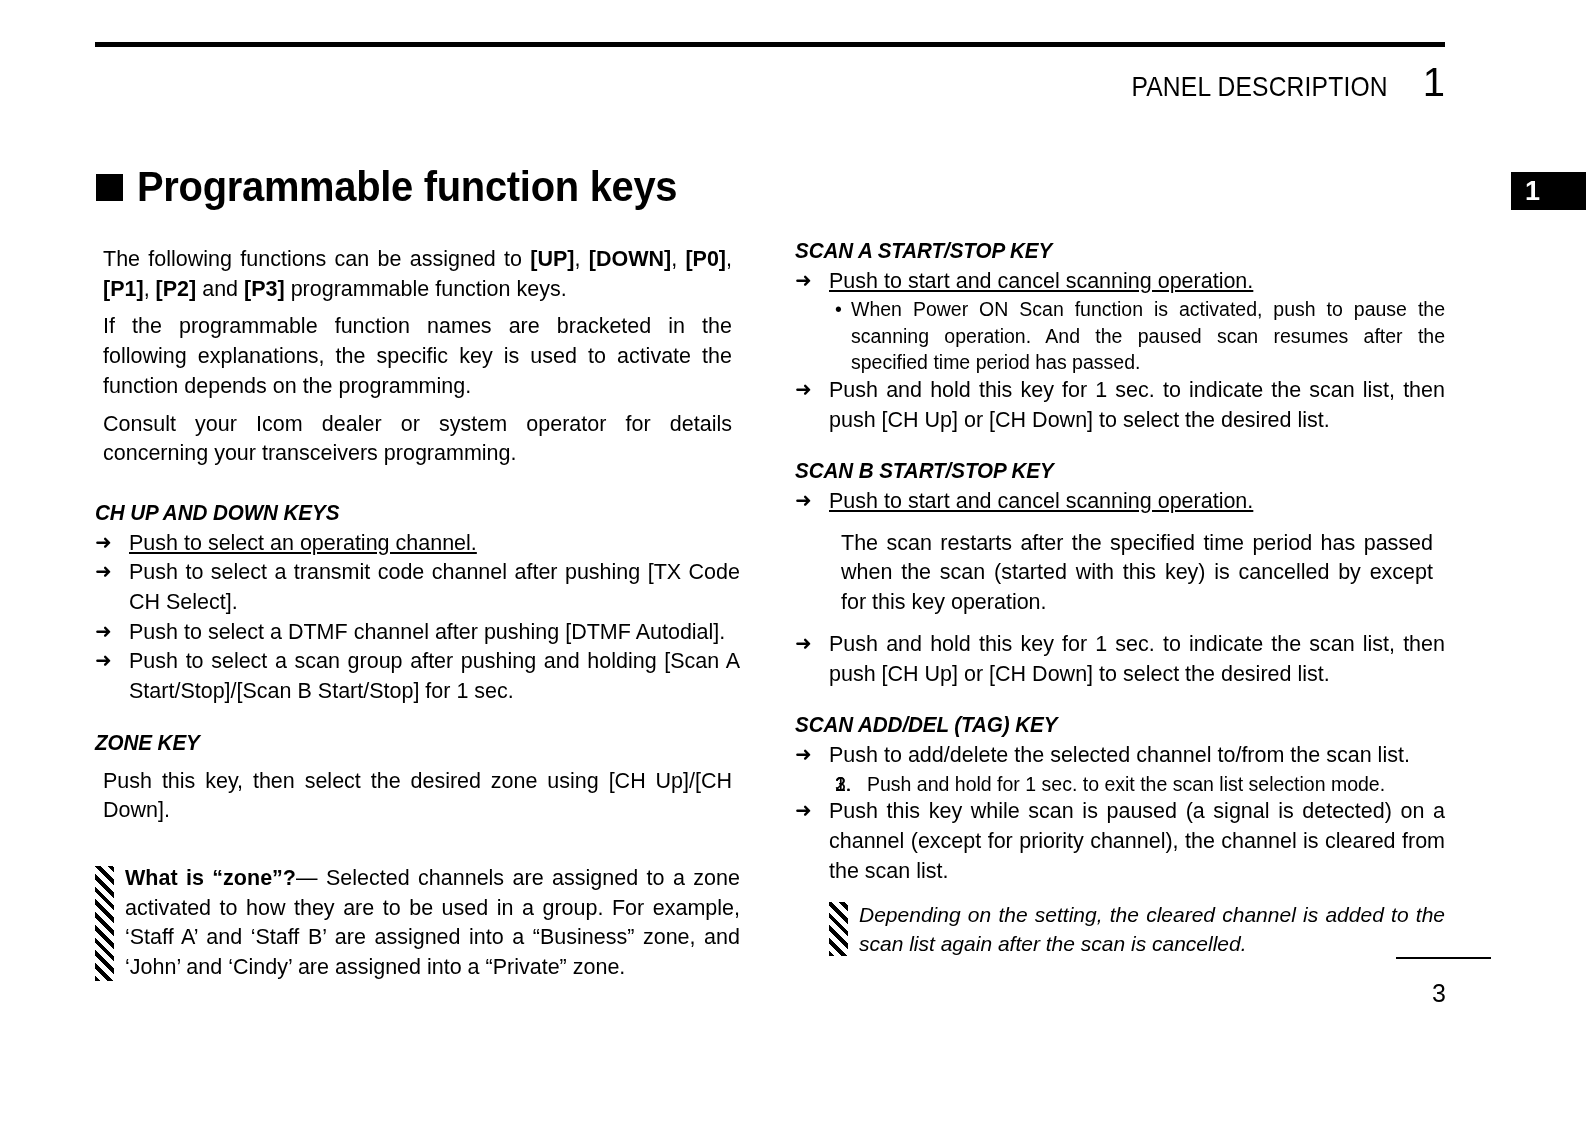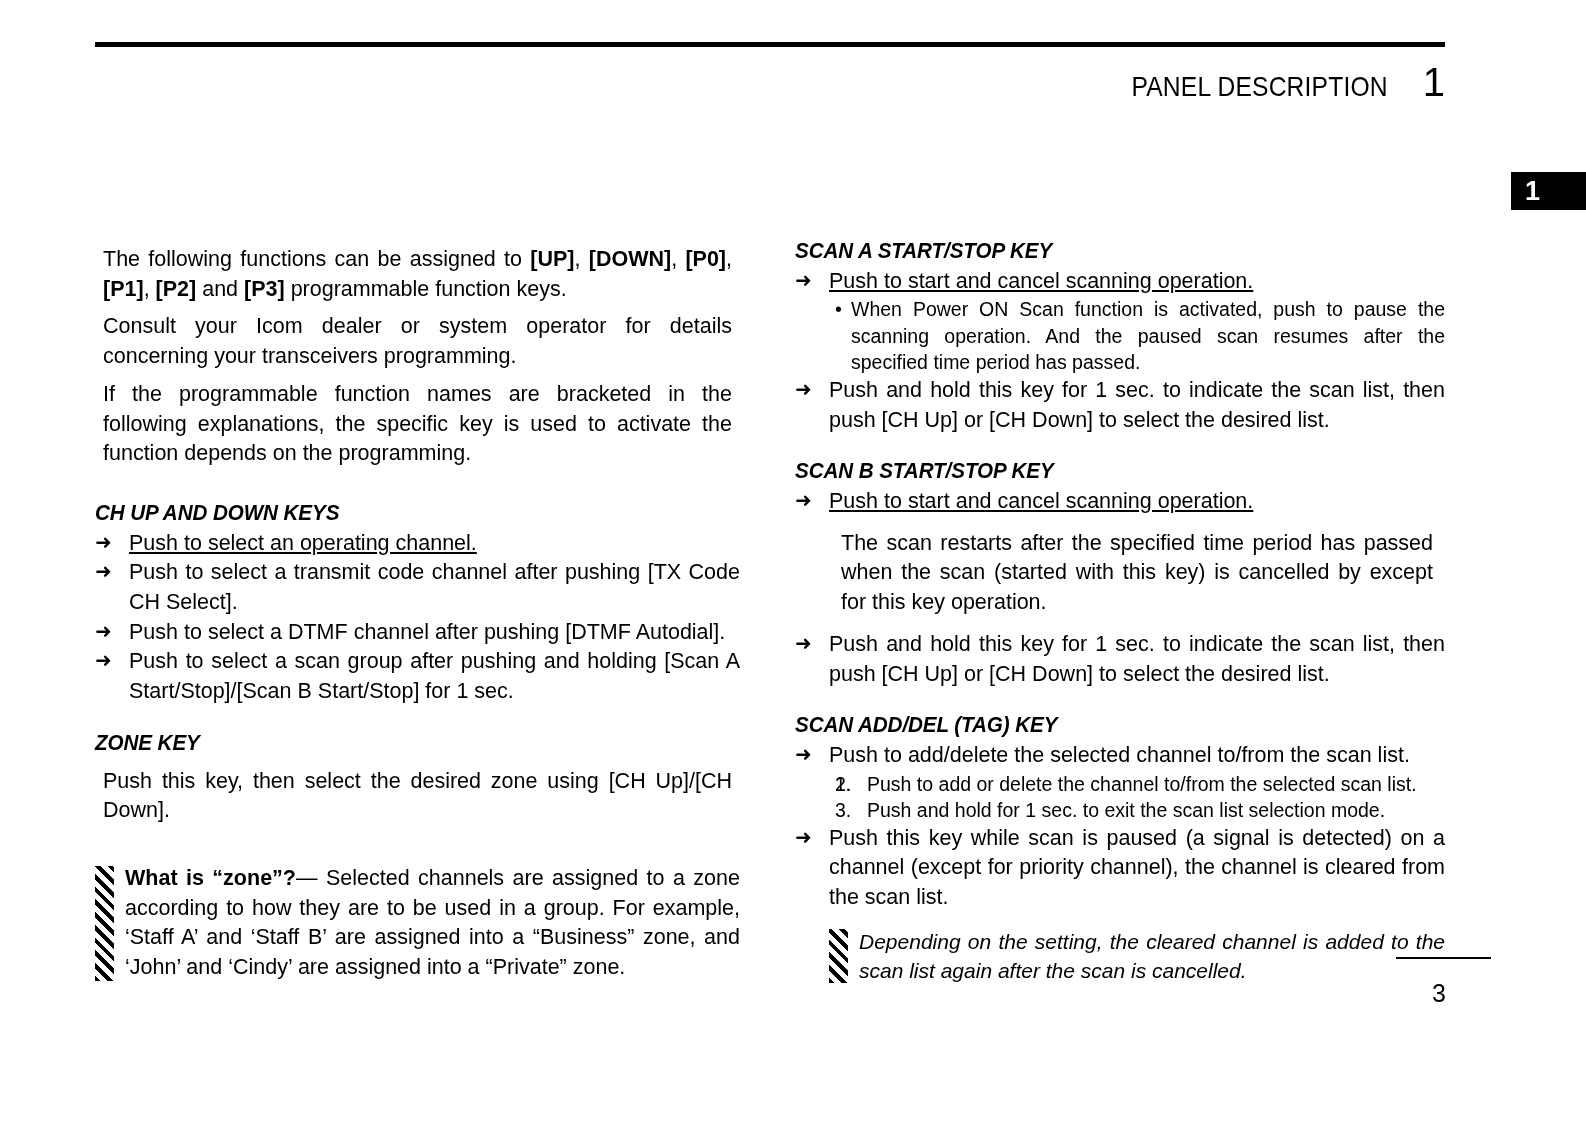--- a/index.html
+++ b/index.html
@@ -241,28 +241,32 @@
 
   <div class="header-title">
     <span class="ht-text">PANEL DESCRIPTION</span>
     <span class="ht-num">1</span>
   </div>
 
   <div class="chapter-tab">
     <span>1</span>
   </div>
 
+  <div class="main-title">
+    <span class="sq-bullet"></span>
+    <span class="mt-text">Programmable function keys</span>
+  </div>
 
   <div class="col col-left">
 
     <p class="para"><span>The following functions can be assigned to </span><b>[UP]</b><span>, </span><b>[DOWN]</b><span>, </span><b>[P0]</b><span>, </span><b>[P1]</b><span>, </span><b>[P2]</b><span> and </span><b>[P3]</b><span> programmable function keys.</span></p>
 
+    <p class="para">If the programmable function names are bracketed in the following explanations, the specific key is used to activate the function depends on the programming.</p>
+
     <p class="para">Consult your Icom dealer or system operator for details concerning your transceivers programming.</p>
-
-    <p class="para">If the programmable function names are bracketed in the following explanations, the specific key is used to activate the function depends on the programming.</p>
 
     <div class="gap-md"></div>
 
     <p class="sec-head">CH UP AND DOWN KEYS</p>
 
     <p class="arrow-item">
       <span class="arrow-glyph">➜</span>
       <span class="cont nojust">Push to select an operating channel.</span>
     </p>
     <p class="arrow-item">
@@ -280,21 +284,21 @@
 
     <div class="gap-md"></div>
 
     <p class="sec-head">ZONE KEY</p>
     <p class="para">Push this key, then select the desired zone using [CH Up]/[CH Down].</p>
 
     <div class="gap-lg"></div>
 
     <div class="note">
       <span class="hatch"></span>
-      <div class="note-body"><b class="note-lead">What is “zone”?</b><span>— Selected channels are assigned to a zone according to how they are to be used in a group. For example, ‘Staff A’ and ‘Staff B’ are assigned into a “Business” zone, and ‘John’ and ‘Cindy’ are assigned into a “Private” zone.</span></div>
+      <div class="note-body"><b class="note-lead">What is “zone”?</b><span>— Selected channels are assigned to a zone activated to how they are to be used in a group. For example, ‘Staff A’ and ‘Staff B’ are assigned into a “Business” zone, and ‘John’ and ‘Cindy’ are assigned into a “Private” zone.</span></div>
     </div>
 
   </div>
 
   <div class="col col-right">
 
     <p class="sec-head">SCAN A START/STOP KEY</p>
 
     <p class="arrow-item">
       <span class="arrow-glyph">➜</span>
@@ -333,21 +337,20 @@
     <p class="arrow-item">
       <span class="arrow-glyph">➜</span>
       <span class="cont">Push to add/delete the selected channel to/from the scan list.</span>
     </p>
 
     <p class="num-item">
       <span class="num-glyph">1.</span>
     </p>
     <p class="num-item nojust">
       <span class="num-glyph">2.</span>
-      <span>Push to add or delete the channel to/from the selected scan list.</span>
     </p>
     <p class="num-item nojust">
       <span class="num-glyph">3.</span>
       <span>Push and hold for 1 sec. to exit the scan list selection mode.</span>
     </p>
 
     <p class="arrow-item">
       <span class="arrow-glyph">➜</span>
       <span class="cont">Push this key while scan is paused (a signal is detected) on a channel (except for priority channel), the channel is cleared from the scan list.</span>
     </p>

